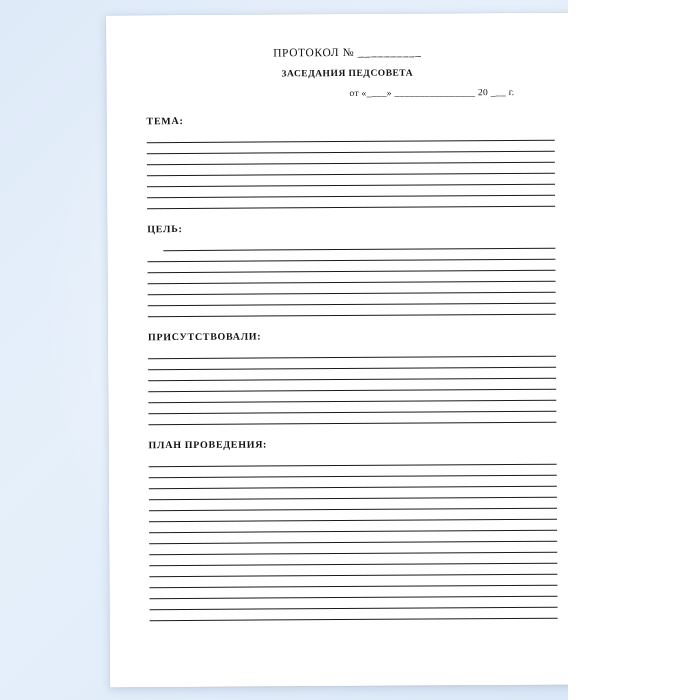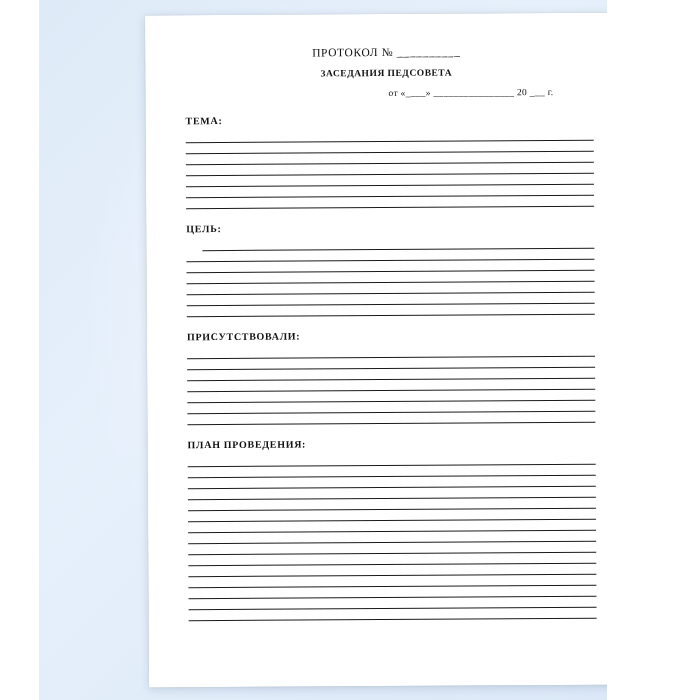--- a/index.html
+++ b/index.html
@@ -11,21 +11,20 @@
     height: 700px;
     overflow: hidden;
     font-family: "Liberation Serif", serif;
   }
   #stage {
     position: relative;
     width: 568px;
     height: 700px;
     background: linear-gradient(135deg, #dfeaf8 0%, #e6f0fb 40%, #dbe8f7 100%);
     overflow: hidden;
-    margin-left: 39px;
   }
   
   #stage::before {
     content: "";
     position: absolute;
     inset: 0;
     background: radial-gradient(ellipse at 50% 45%, rgba(255,255,255,0.55) 0%, rgba(255,255,255,0) 60%);
     pointer-events: none;
   }
 

